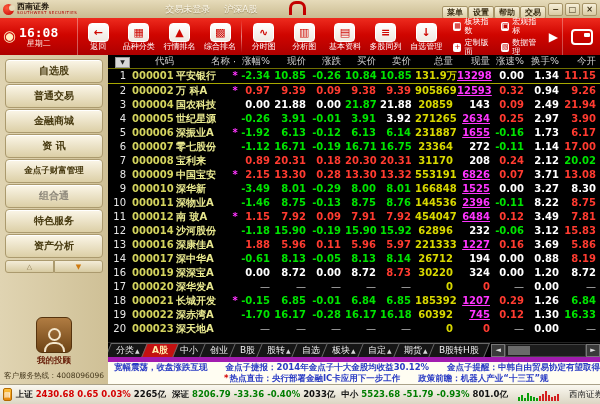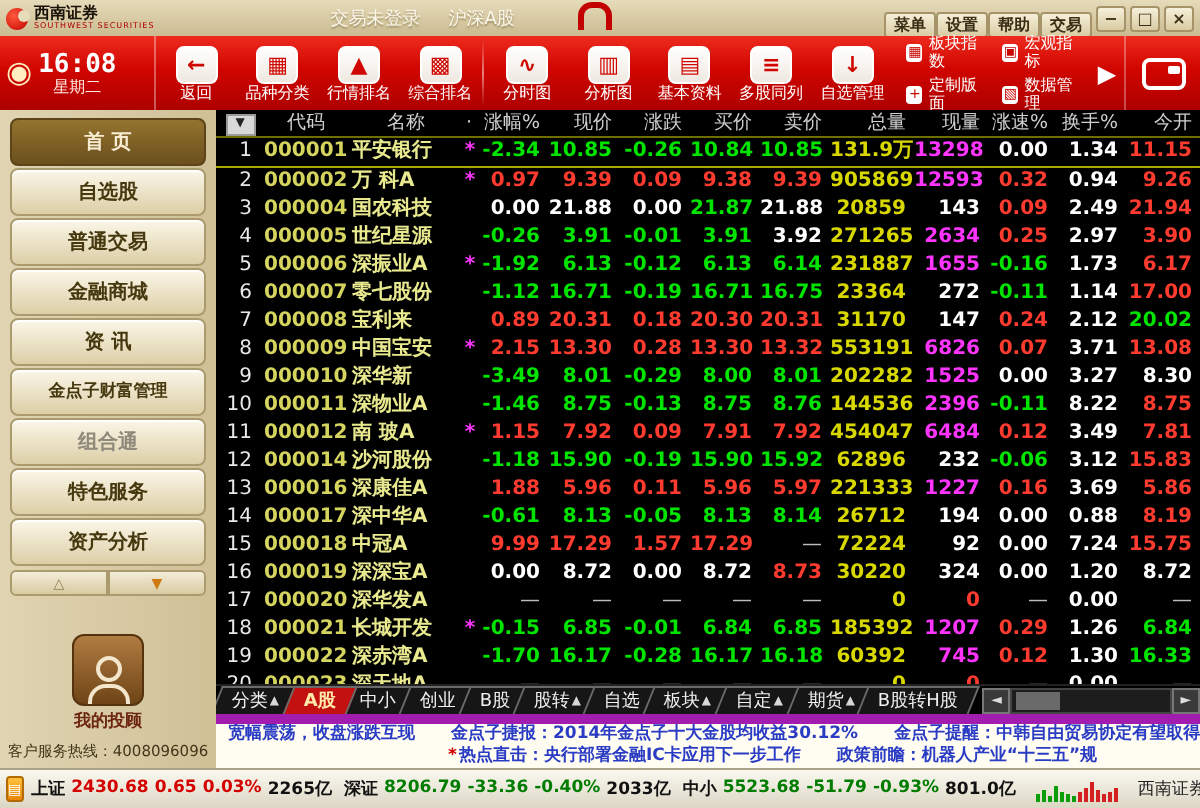--- a/index.html
+++ b/index.html
@@ -70,29 +70,29 @@
   .person-head{width:9px;height:9px;border:2px solid #f3e6cc;border-radius:50%;}
   .person-body{width:17px;height:8px;border:2px solid #f3e6cc;border-bottom:none;border-radius:9px 9px 0 0;margin-top:1px;}
   .advisor-lbl{font-size:8.5px;font-weight:bold;color:#6d2710;}
   .hotline{margin-top:4px;margin-bottom:3px;text-align:center;font-size:7.5px;color:#43361a;}
 
   
   .right-col{flex:1;display:flex;flex-direction:column;min-width:0;}
   .table-wrap{height:293px;background:#000;overflow:hidden;}
   table.grid{border-collapse:collapse;table-layout:fixed;width:492px;}
   .grid th{height:13px;font-size:9.5px;font-weight:normal;color:#cfcfcf;text-align:right;padding:0 4px 0 0;white-space:nowrap;overflow:hidden;}
-  .grid th.l{text-align:center;padding:0 0 0 2px;margin-left:12px;}
+  .grid th.l{text-align:right;padding:0 0 0 2px;margin-left:12px;}
   .grid td{height:14px;font-size:10px;font-weight:bold;text-align:right;padding:0 4px 0 0;white-space:nowrap;overflow:hidden;line-height:14px;}
   .grid td.l{text-align:left;padding:0 0 0 2px;}
   .rn{color:#e8e8e8;font-weight:normal !important;}
   .code{color:#d4d45e;}
   .name{color:#e9e98f;}
   .mark{color:#ff35ff;text-align:center !important;padding:0 !important;}
   .up{color:#ff3b30;} .dn{color:#00e400;} .eq{color:#ffffff;} .vol{color:#d8d800;}
-  .act{color:#ff35ff;} .dash{color:#bdbdbd;font-weight:normal !important;}
+  .act{color:#ff35ff;text-decoration:underline;} .dash{color:#bdbdbd;font-weight:normal !important;}
   tr.sel td{border-top:1px solid #6f6f00;border-bottom:1px solid #a8a800;}
   .corner{display:inline-flex;width:13px;height:9px;border:1px solid #9a9a9a;background:#d8d8d8;color:#222;
           font-size:6px;align-items:center;justify-content:center;line-height:6px;cursor:default;}
 
   
   .tabbar{height:15px;background:#000;display:flex;align-items:stretch;overflow:hidden;border-top:1px solid #222;}
   .tab{position:relative;display:flex;align-items:center;padding:0 7px;margin-right:-4px;
        background:#161616;border:1px solid #6a6a6a;border-bottom:none;transform:skewX(-22deg);
        font-size:9px;color:#f0f0f0;cursor:default;}
   .tab > span{transform:skewX(22deg);white-space:nowrap;display:flex;align-items:center;gap:1px;}
@@ -220,21 +220,20 @@
       </div>
     <span class="more">▶</span>
     <div class="panel-toggle">
       <span class="panel-ico"></span>
     </div>
   </div>
 
   <div class="middle">
     <div class="sidebar">
       <span id="sideItems">
-          <div class="side-btn active">首 页</div>
           <div class="side-btn">自选股</div>
           <div class="side-btn">普通交易</div>
           <div class="side-btn">金融商城</div>
           <div class="side-btn">资 讯</div>
           <div class="side-btn small">金点子财富管理</div>
           <div class="side-btn dim">组合通</div>
           <div class="side-btn">特色服务</div>
           <div class="side-btn">资产分析</div>
         </span>
       <div class="side-arrows">
@@ -389,21 +388,21 @@
                 <td class="rn">7</td>
                 <td class="l code">000008</td>
                 <td class="l name">宝利来</td>
                 <td class="mark"></td>
                 <td class="up">0.89</td>
                 <td class="up">20.31</td>
                 <td class="up">0.18</td>
                 <td class="up">20.30</td>
                 <td class="up">20.31</td>
                 <td class="vol">31170</td>
-                <td class="eq">147</td>
+                <td class="eq">208</td>
                 <td class="up">0.24</td>
                 <td class="eq">2.12</td>
                 <td class="dn">20.02</td>
               </tr>
               <tr class="">
                 <td class="rn">8</td>
                 <td class="l code">000009</td>
                 <td class="l name">中国宝安</td>
                 <td class="mark">*</td>
                 <td class="up">2.15</td>
@@ -420,21 +419,21 @@
               <tr class="">
                 <td class="rn">9</td>
                 <td class="l code">000010</td>
                 <td class="l name">深华新</td>
                 <td class="mark"></td>
                 <td class="dn">-3.49</td>
                 <td class="dn">8.01</td>
                 <td class="dn">-0.29</td>
                 <td class="dn">8.00</td>
                 <td class="dn">8.01</td>
-                <td class="vol">202282</td>
+                <td class="vol">166848</td>
                 <td class="act">1525</td>
                 <td class="eq">0.00</td>
                 <td class="eq">3.27</td>
                 <td class="eq">8.30</td>
               </tr>
               <tr class="">
                 <td class="rn">10</td>
                 <td class="l code">000011</td>
                 <td class="l name">深物业A</td>
                 <td class="mark"></td>
@@ -505,36 +504,20 @@
                 <td class="dn">-0.61</td>
                 <td class="dn">8.13</td>
                 <td class="dn">-0.05</td>
                 <td class="dn">8.13</td>
                 <td class="dn">8.14</td>
                 <td class="vol">26712</td>
                 <td class="eq">194</td>
                 <td class="eq">0.00</td>
                 <td class="eq">0.88</td>
                 <td class="up">8.19</td>
-              </tr>
-              <tr class="">
-                <td class="rn">15</td>
-                <td class="l code">000018</td>
-                <td class="l name">中冠A</td>
-                <td class="mark"></td>
-                <td class="up">9.99</td>
-                <td class="up">17.29</td>
-                <td class="up">1.57</td>
-                <td class="up">17.29</td>
-                <td class="dash">—</td>
-                <td class="vol">72224</td>
-                <td class="eq">92</td>
-                <td class="eq">0.00</td>
-                <td class="eq">7.24</td>
-                <td class="up">15.75</td>
               </tr>
               <tr class="">
                 <td class="rn">16</td>
                 <td class="l code">000019</td>
                 <td class="l name">深深宝A</td>
                 <td class="mark"></td>
                 <td class="eq">0.00</td>
                 <td class="eq">8.72</td>
                 <td class="eq">0.00</td>
                 <td class="eq">8.72</td>

